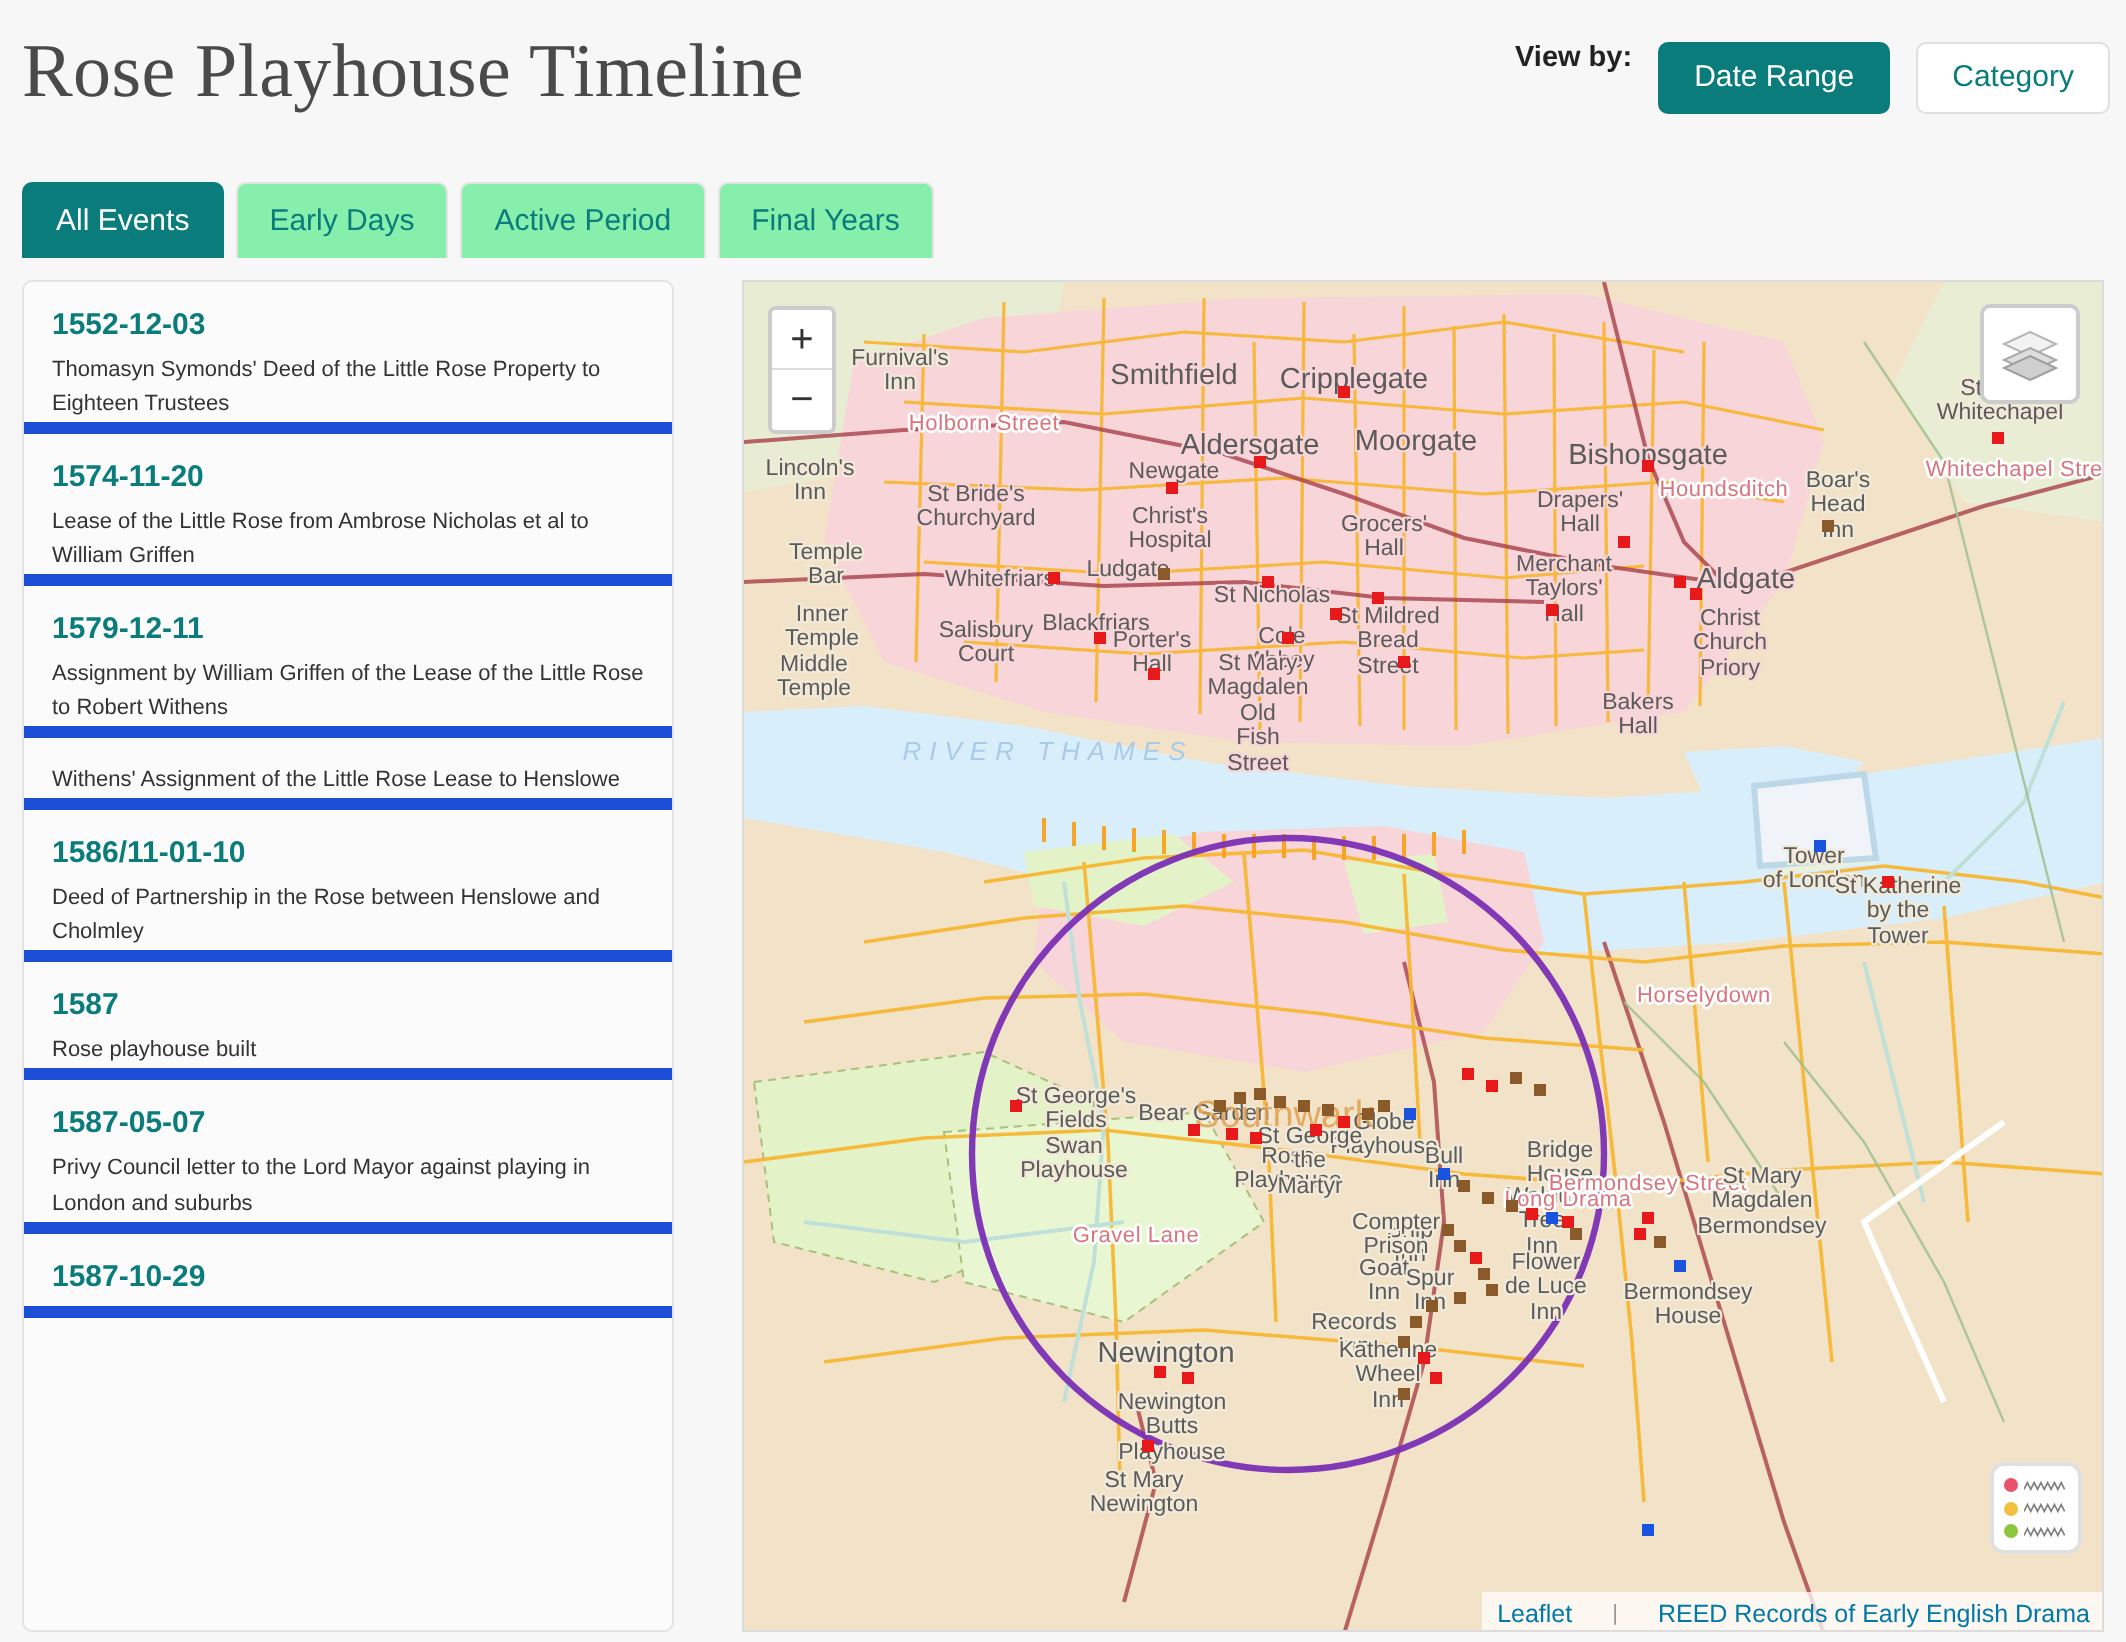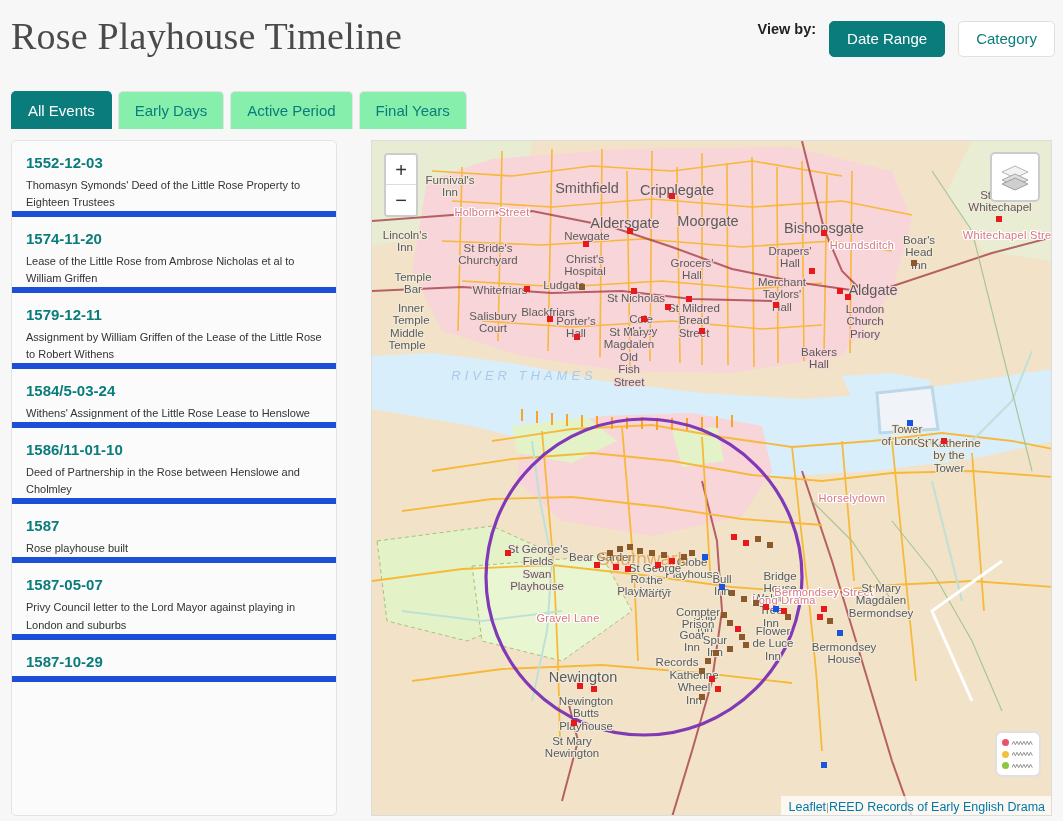--- a/index.html
+++ b/index.html
@@ -111,21 +111,21 @@
     padding: 6px 5px; display: flex; flex-direction: column; justify-content: space-between;
   }
   .legend-row { display: flex; align-items: center; gap: 3px; }
   .legend-dot { width: 7px; height: 7px; border-radius: 50%; flex: none; }
   .legend-squiggle { flex: 1; height: 6px; }
 
   .attribution {
     position: absolute; right: 0; bottom: 0; height: 19px;
     background: rgba(255,255,255,.75); padding: 2px 6px 0 8px;
     font-size: 12.5px; color: #6b6b6b; white-space: nowrap;
-    display: flex; align-items: center; gap: 0;
+    display: flex; align-items: center; gap: 20px;
   }
   .attribution a { color: #0078a8; text-decoration: none; cursor: pointer; }
   .attr-sep { color: #999; font-size: 11px; }
 </style>
 </head>
 <body>
 
 <div id="app">
 
   <div class="header">
@@ -151,21 +151,20 @@
       </div>
       <div class="tl-item">
         <div class="tl-date">1574-11-20</div>
         <div class="tl-desc">Lease of the Little Rose from Ambrose Nicholas et al to William Griffen</div>
       </div>
       <div class="tl-item">
         <div class="tl-date">1579-12-11</div>
         <div class="tl-desc">Assignment by William Griffen of the Lease of the Little Rose to Robert Withens</div>
       </div>
       <div class="tl-item">
-        <div class="tl-date">1584/5-03-24</div>
         <div class="tl-desc">Withens' Assignment of the Little Rose Lease to Henslowe</div>
       </div>
       <div class="tl-item">
         <div class="tl-date">1586/11-01-10</div>
         <div class="tl-desc">Deed of Partnership in the Rose between Henslowe and Cholmley</div>
       </div>
       <div class="tl-item">
         <div class="tl-date">1587</div>
         <div class="tl-desc">Rose playhouse built</div>
       </div>
@@ -329,21 +328,21 @@
           <div class="maplabel pinkbg" style="left: 320px; top: 128px;">Grocers'
 Hall</div>
           <div class="maplabel pinkbg" style="left: 410px; top: 154px;">Merchant
 Taylors'
 Hall</div>
           <div class="maplabel pinkbg" style="left: 418px; top: 116px;">Drapers'
 Hall</div>
           <div class="maplabel pinkbg" style="left: 447px; top: 217px;">Bakers
 Hall</div>
           <div class="maplabel big pinkbg" style="left: 501px; top: 150px;">Aldgate</div>
-          <div class="maplabel pinkbg" style="left: 493px; top: 181px;">London
+          <div class="maplabel pinkbg" style="left: 493px; top: 181px;">Christ
 Church
 Priory</div>
           <div class="maplabel" style="left: 547px; top: 112px;">Boar's
 Head
 Inn</div>
           <div class="maplabel" style="left: 628px; top: 60px;">St Mary
 Whitechapel</div>
           <div class="maplabel road" style="left: 490px; top: 105px;">Houndsditch</div>
           <div class="maplabel road" style="left: 640px; top: 95px;">Whitechapel Street</div>
           <div class="maplabel road" style="left: 120px; top: 72px;">Holborn Street</div>

